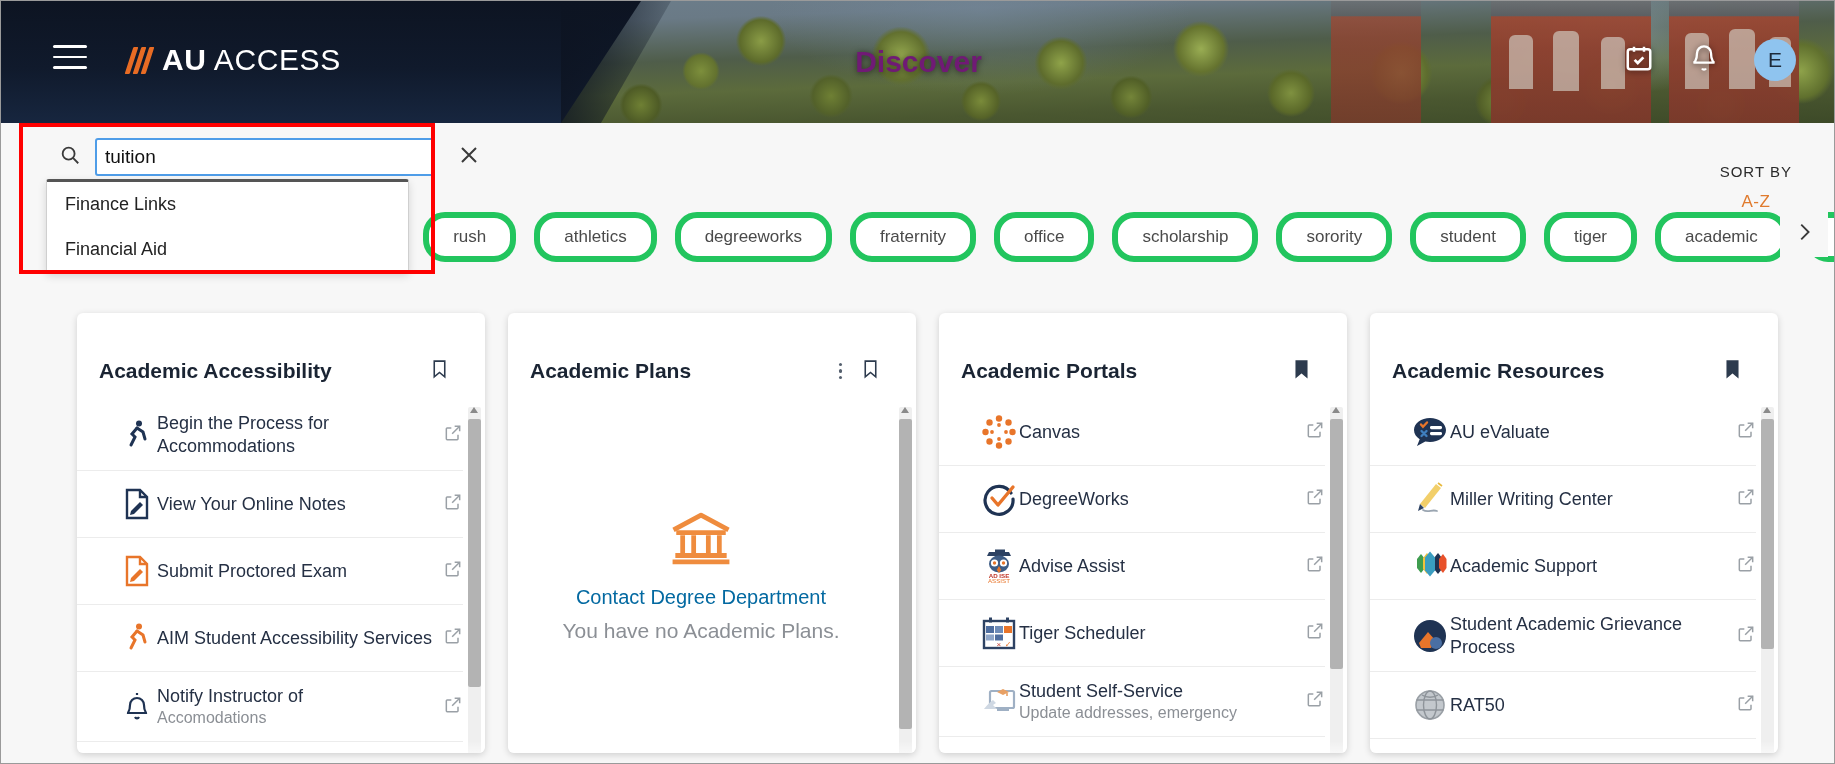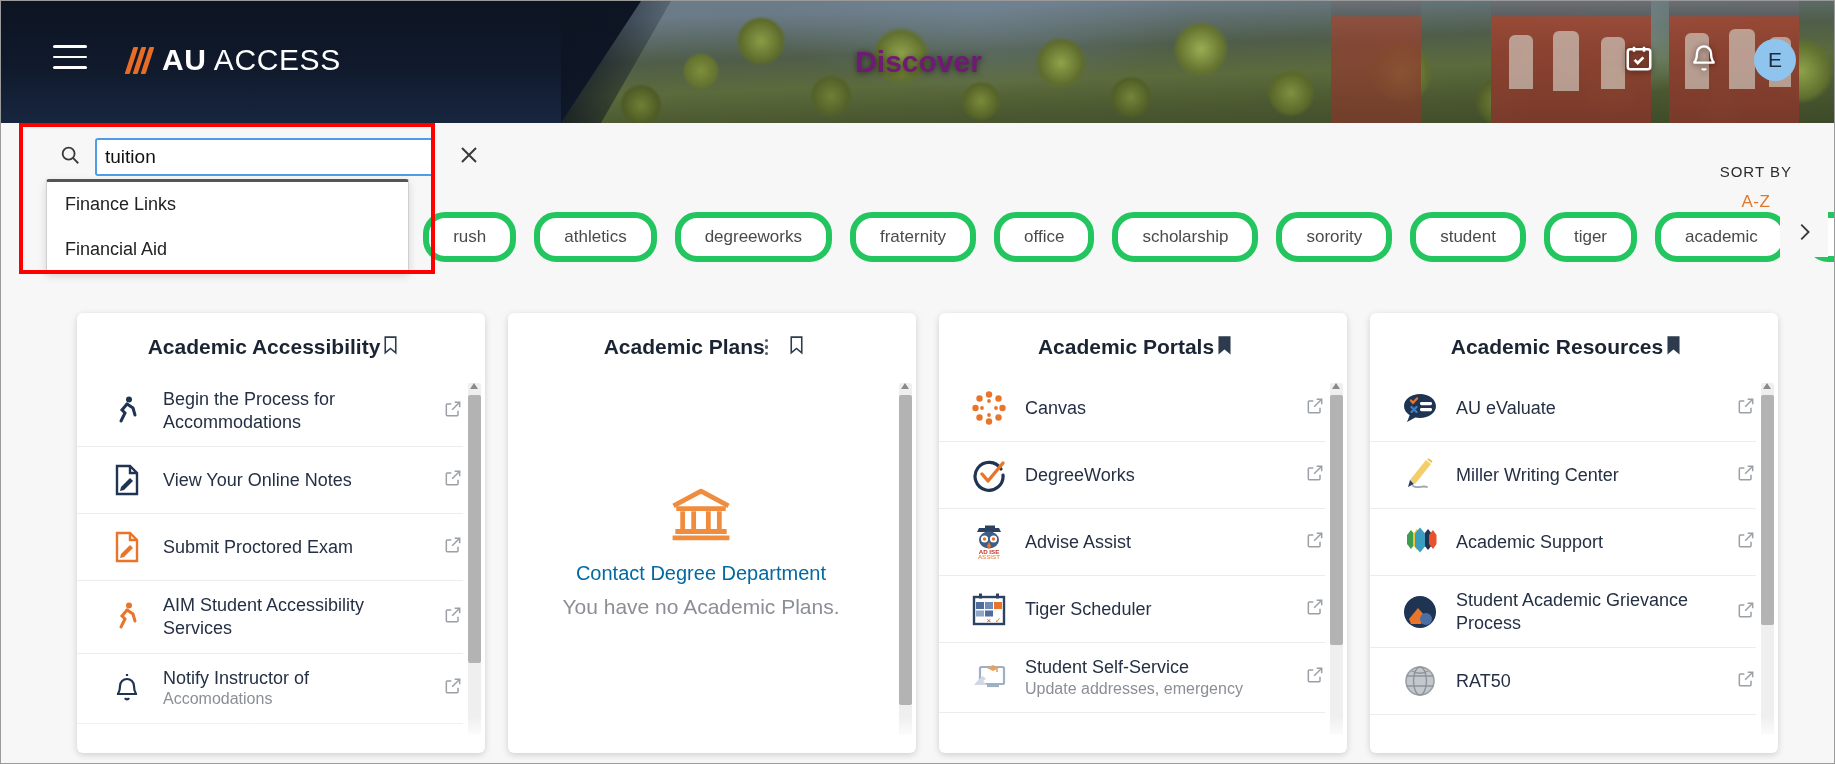--- a/index.html
+++ b/index.html
@@ -190,38 +190,39 @@
   }
   .card {
     width: 408px; height: 440px;
     background: #fff;
     border-radius: 6px;
     box-shadow: 0 2px 7px rgba(0,0,0,.16);
     position: relative;
     overflow: hidden;
   }
   .card-head {
-    display: flex; align-items: center; justify-content: center;
+    display: flex; align-items: center; justify-content: space-between;
     padding: 20px 35px 14px 22px;
+    margin-top: 24px;
   }
   .card-title { font-size: 21px; font-weight: 700; color: #1a2433; }
   .card-head-icons { display: flex; align-items: center; gap: 18px; }
   .dots { cursor: pointer; display:flex; flex-direction:column; gap:3px; align-items:center; }
   .dots i { width:3.5px; height:3.5px; border-radius:50%; background:#55606e; display:block; }
   .bm { cursor: pointer; }
 
   .card-list {
     position: relative;
     height: 368px;
     overflow: hidden;
     padding-right: 22px;
   }
   .row {
-    display: flex; align-items: center; gap: 16px;
-    padding: 13px 0 13px 30px;
+    display: flex; align-items: center; 
+    padding: 13px 0 13px 40px;
     border-bottom: 1px solid #ececec;
     min-height: 62px;
     cursor: pointer;
   }
   .row:last-child { border-bottom: none; }
   .row-ico {
     width: 40px; min-width: 40px; height: 40px;
     display: flex; align-items: center; justify-content: center;
   }
   .row-text { flex: 1; }

